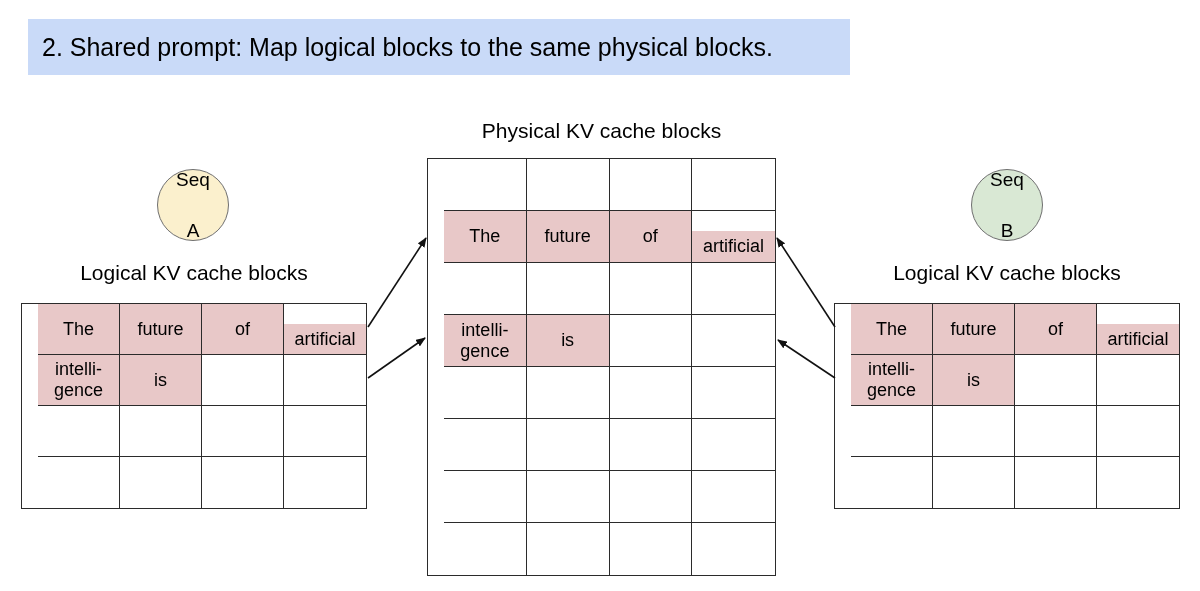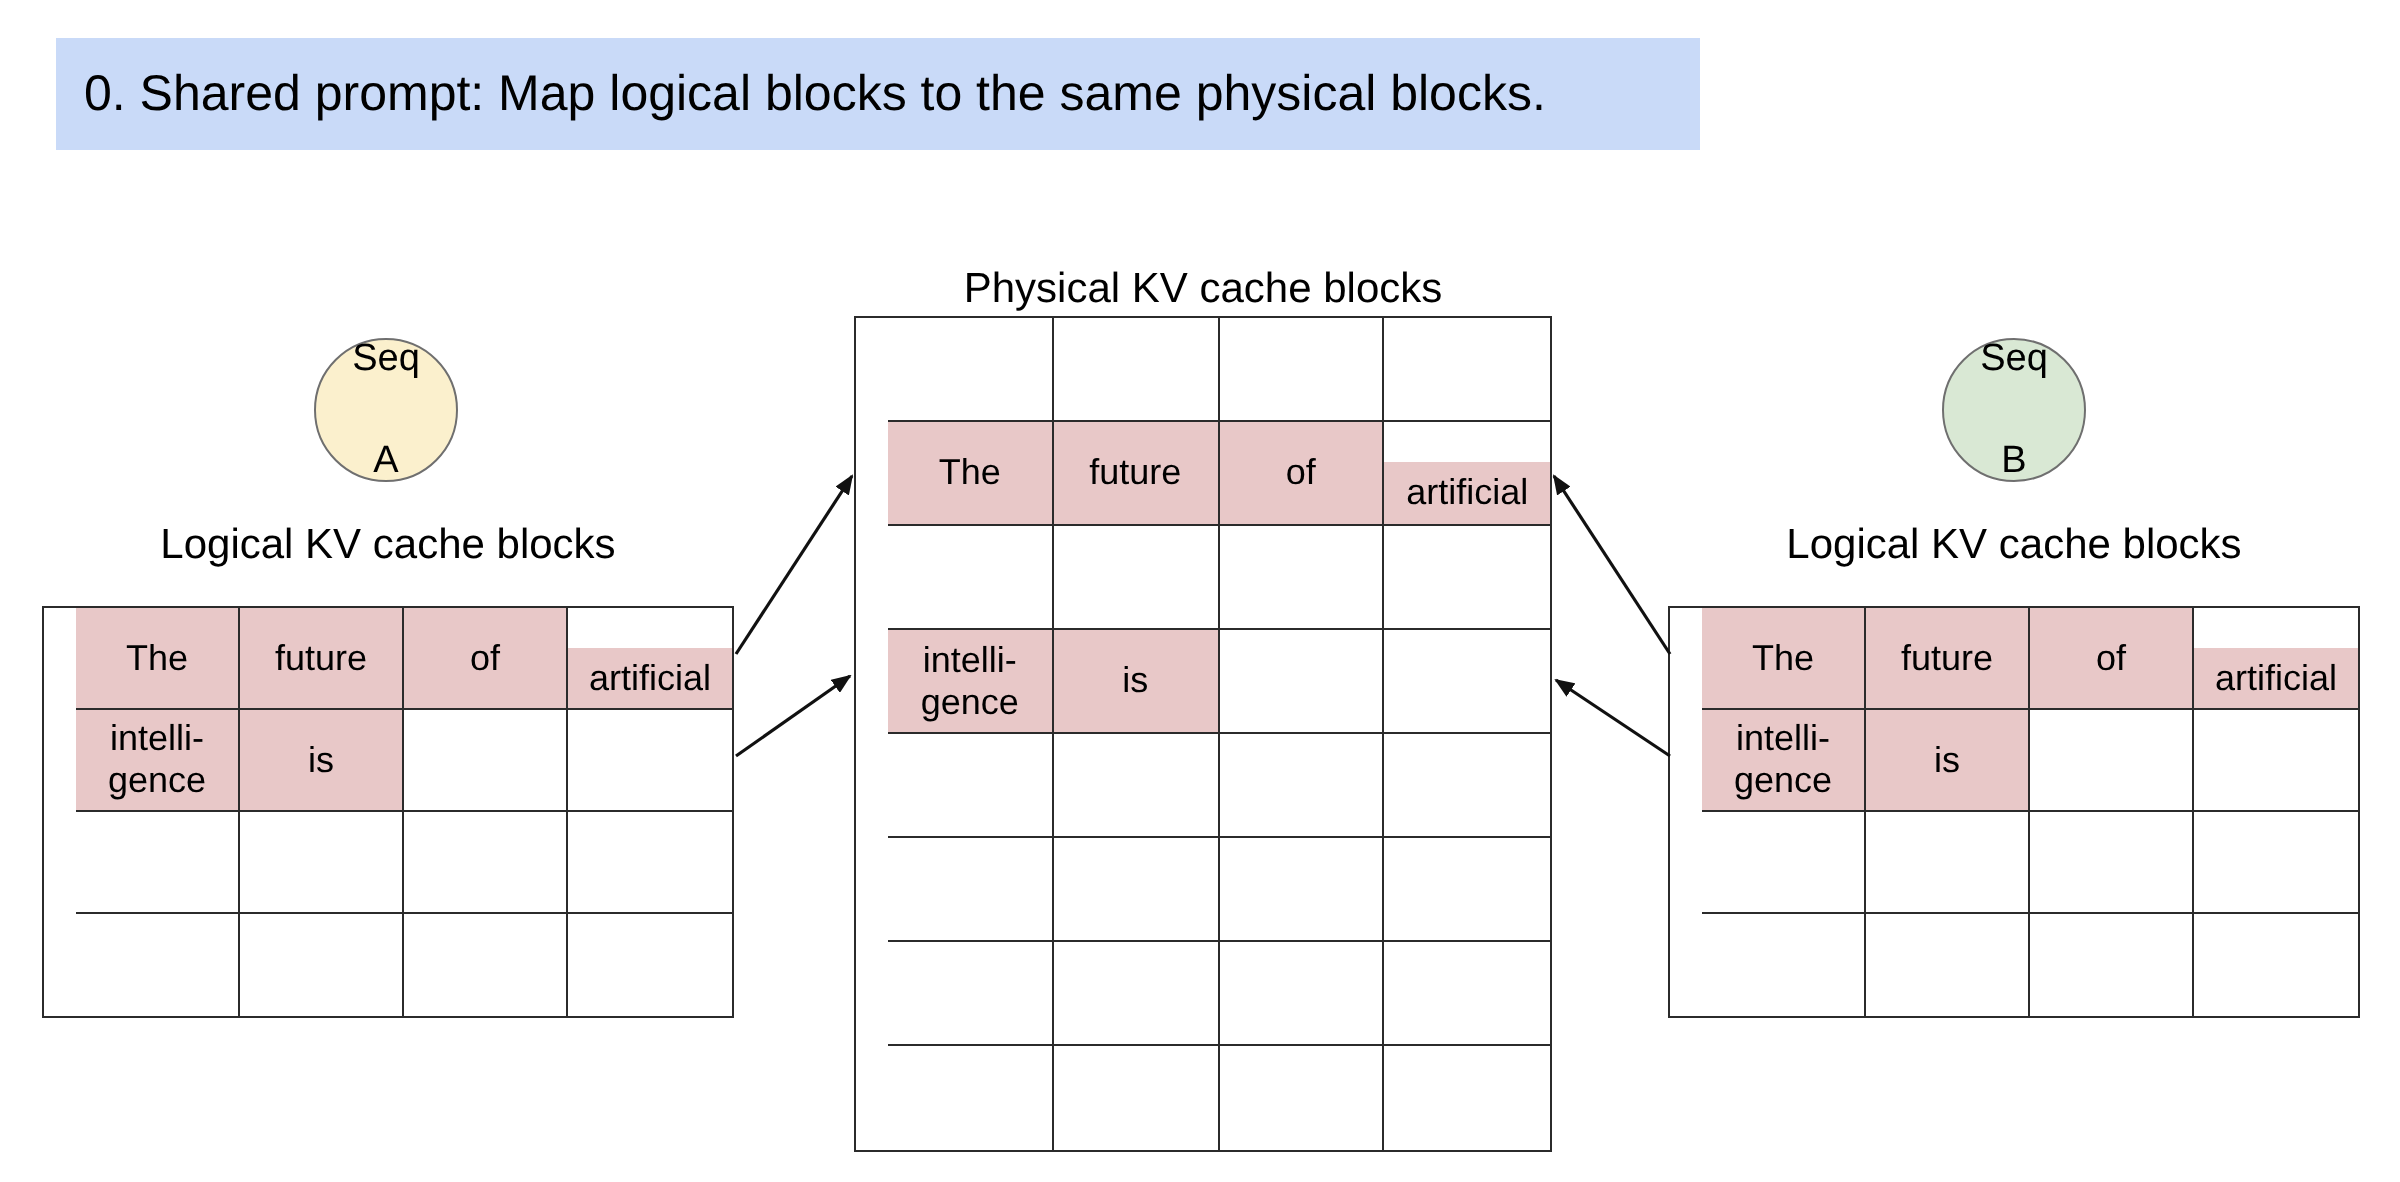--- a/index.html
+++ b/index.html
@@ -30,21 +30,21 @@
     font-size:19px;line-height:1.15;text-align:center;gap:29px;
   }
   .seq-a{left:157px;top:169px;background:var(--seq-a-fill);}
   .seq-b{left:971px;top:169px;background:var(--seq-b-fill);}
 
   .tbl-label{
     position:absolute;height:28px;line-height:28px;
     text-align:center;font-size:21px;
   }
   .label-logical-a{left:21px;top:259px;width:346px;}
-  .label-physical{left:427px;top:131px;width:349px;}
+  .label-physical{left:427px;top:117px;width:349px;}
   .label-logical-b{left:834px;top:259px;width:346px;}
 
   .tbl{
     position:absolute;display:grid;grid-template-columns:repeat(4,1fr);
     border:1.5px solid var(--border);background:#ffffff;padding-left:16px;
   }
   .tbl-logical-a{left:21px;top:303px;width:346px;grid-auto-rows:51px;}
   .tbl-physical{left:427px;top:158px;width:349px;grid-auto-rows:52px;}
   .tbl-logical-b{left:834px;top:303px;width:346px;grid-auto-rows:51px;}
   .tbl .cell{
@@ -59,21 +59,21 @@
   .tbl .cell.filled{background:var(--filled-cell);}
 
   .arrows{position:absolute;left:0;top:0;pointer-events:none;}
 </style>
 </head>
 <body>
 
 <div class="canvas">
 
   <div class="banner">
-    <span>0. Shared prompt: Map logical blocks to the same physical blocks.</span>
+    <span>2. Shared prompt: Map logical blocks to the same physical blocks.</span>
   </div>
 
   <div class="seq-circle seq-a">
     <span>Seq</span>
     <span>A</span>
   </div>
 
   <div class="seq-circle seq-b">
     <span>Seq</span>
     <span>B</span>

